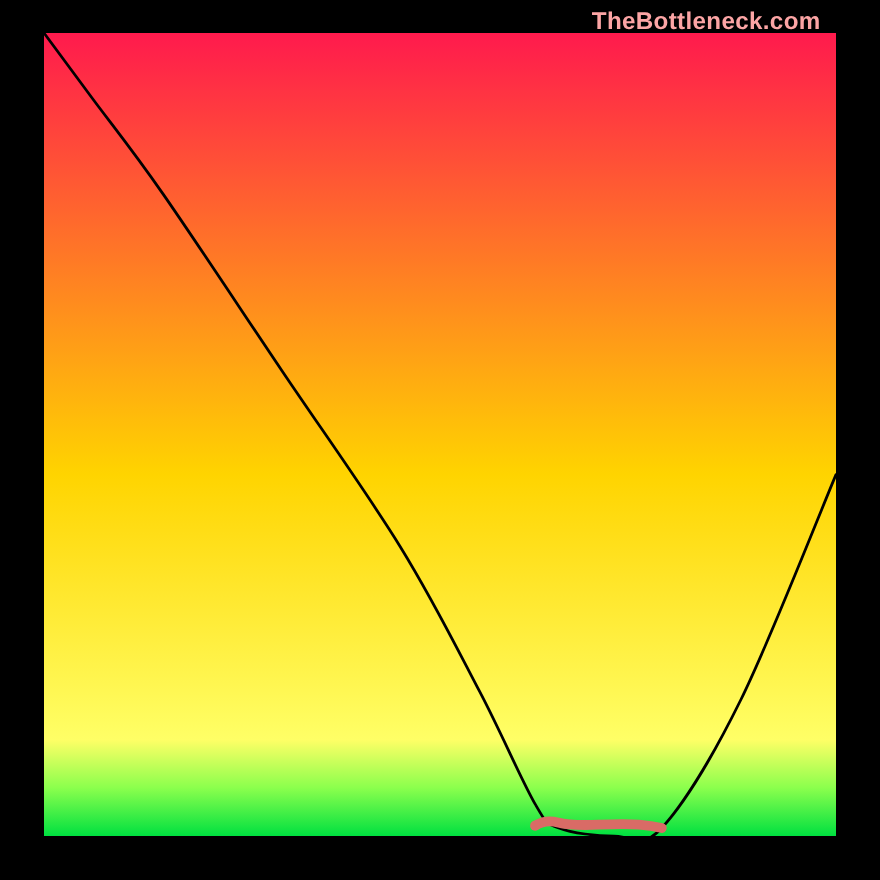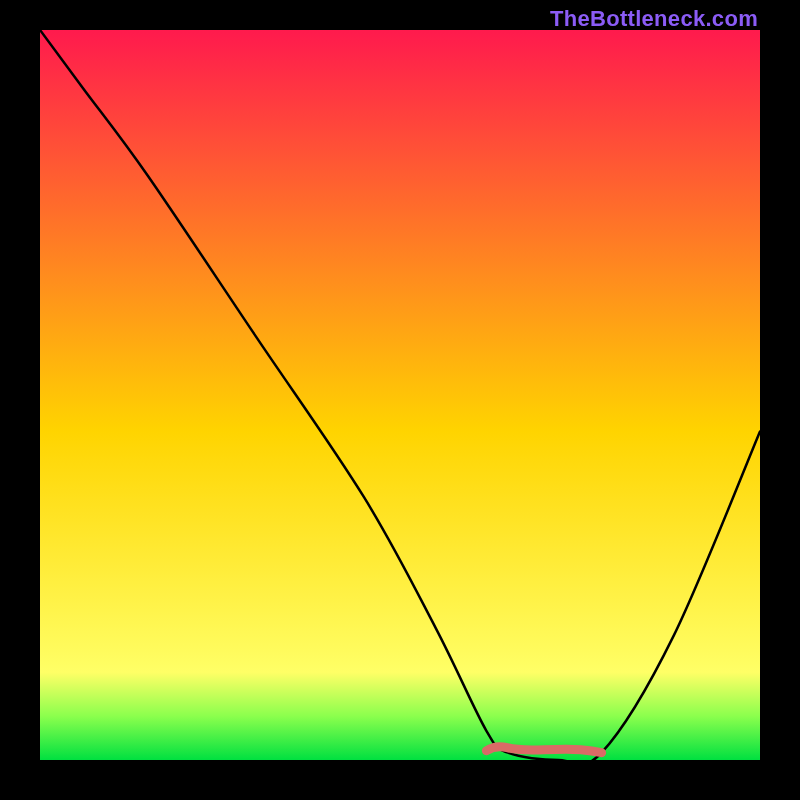--- a/index.html
+++ b/index.html
@@ -14,25 +14,25 @@
     position: absolute;
     left: 40px;
     top: 30px;
     width: 720px;
     height: 730px;
     background: #000;
   }
   .attribution {
     position: absolute;
     top: 6px;
-    right: 42px;
+    right: 54px;
     font-family: Arial, Helvetica, sans-serif;
     font-size: 22px;
     font-weight: bold;
-    color: #8b5cf6;
+    color: #fca5a5;
     letter-spacing: 0.3px;
   }
   svg {
     display: block;
   }
 </style>
 </head>
 <body>
 
 <div class="attribution">TheBottleneck.com</div>

